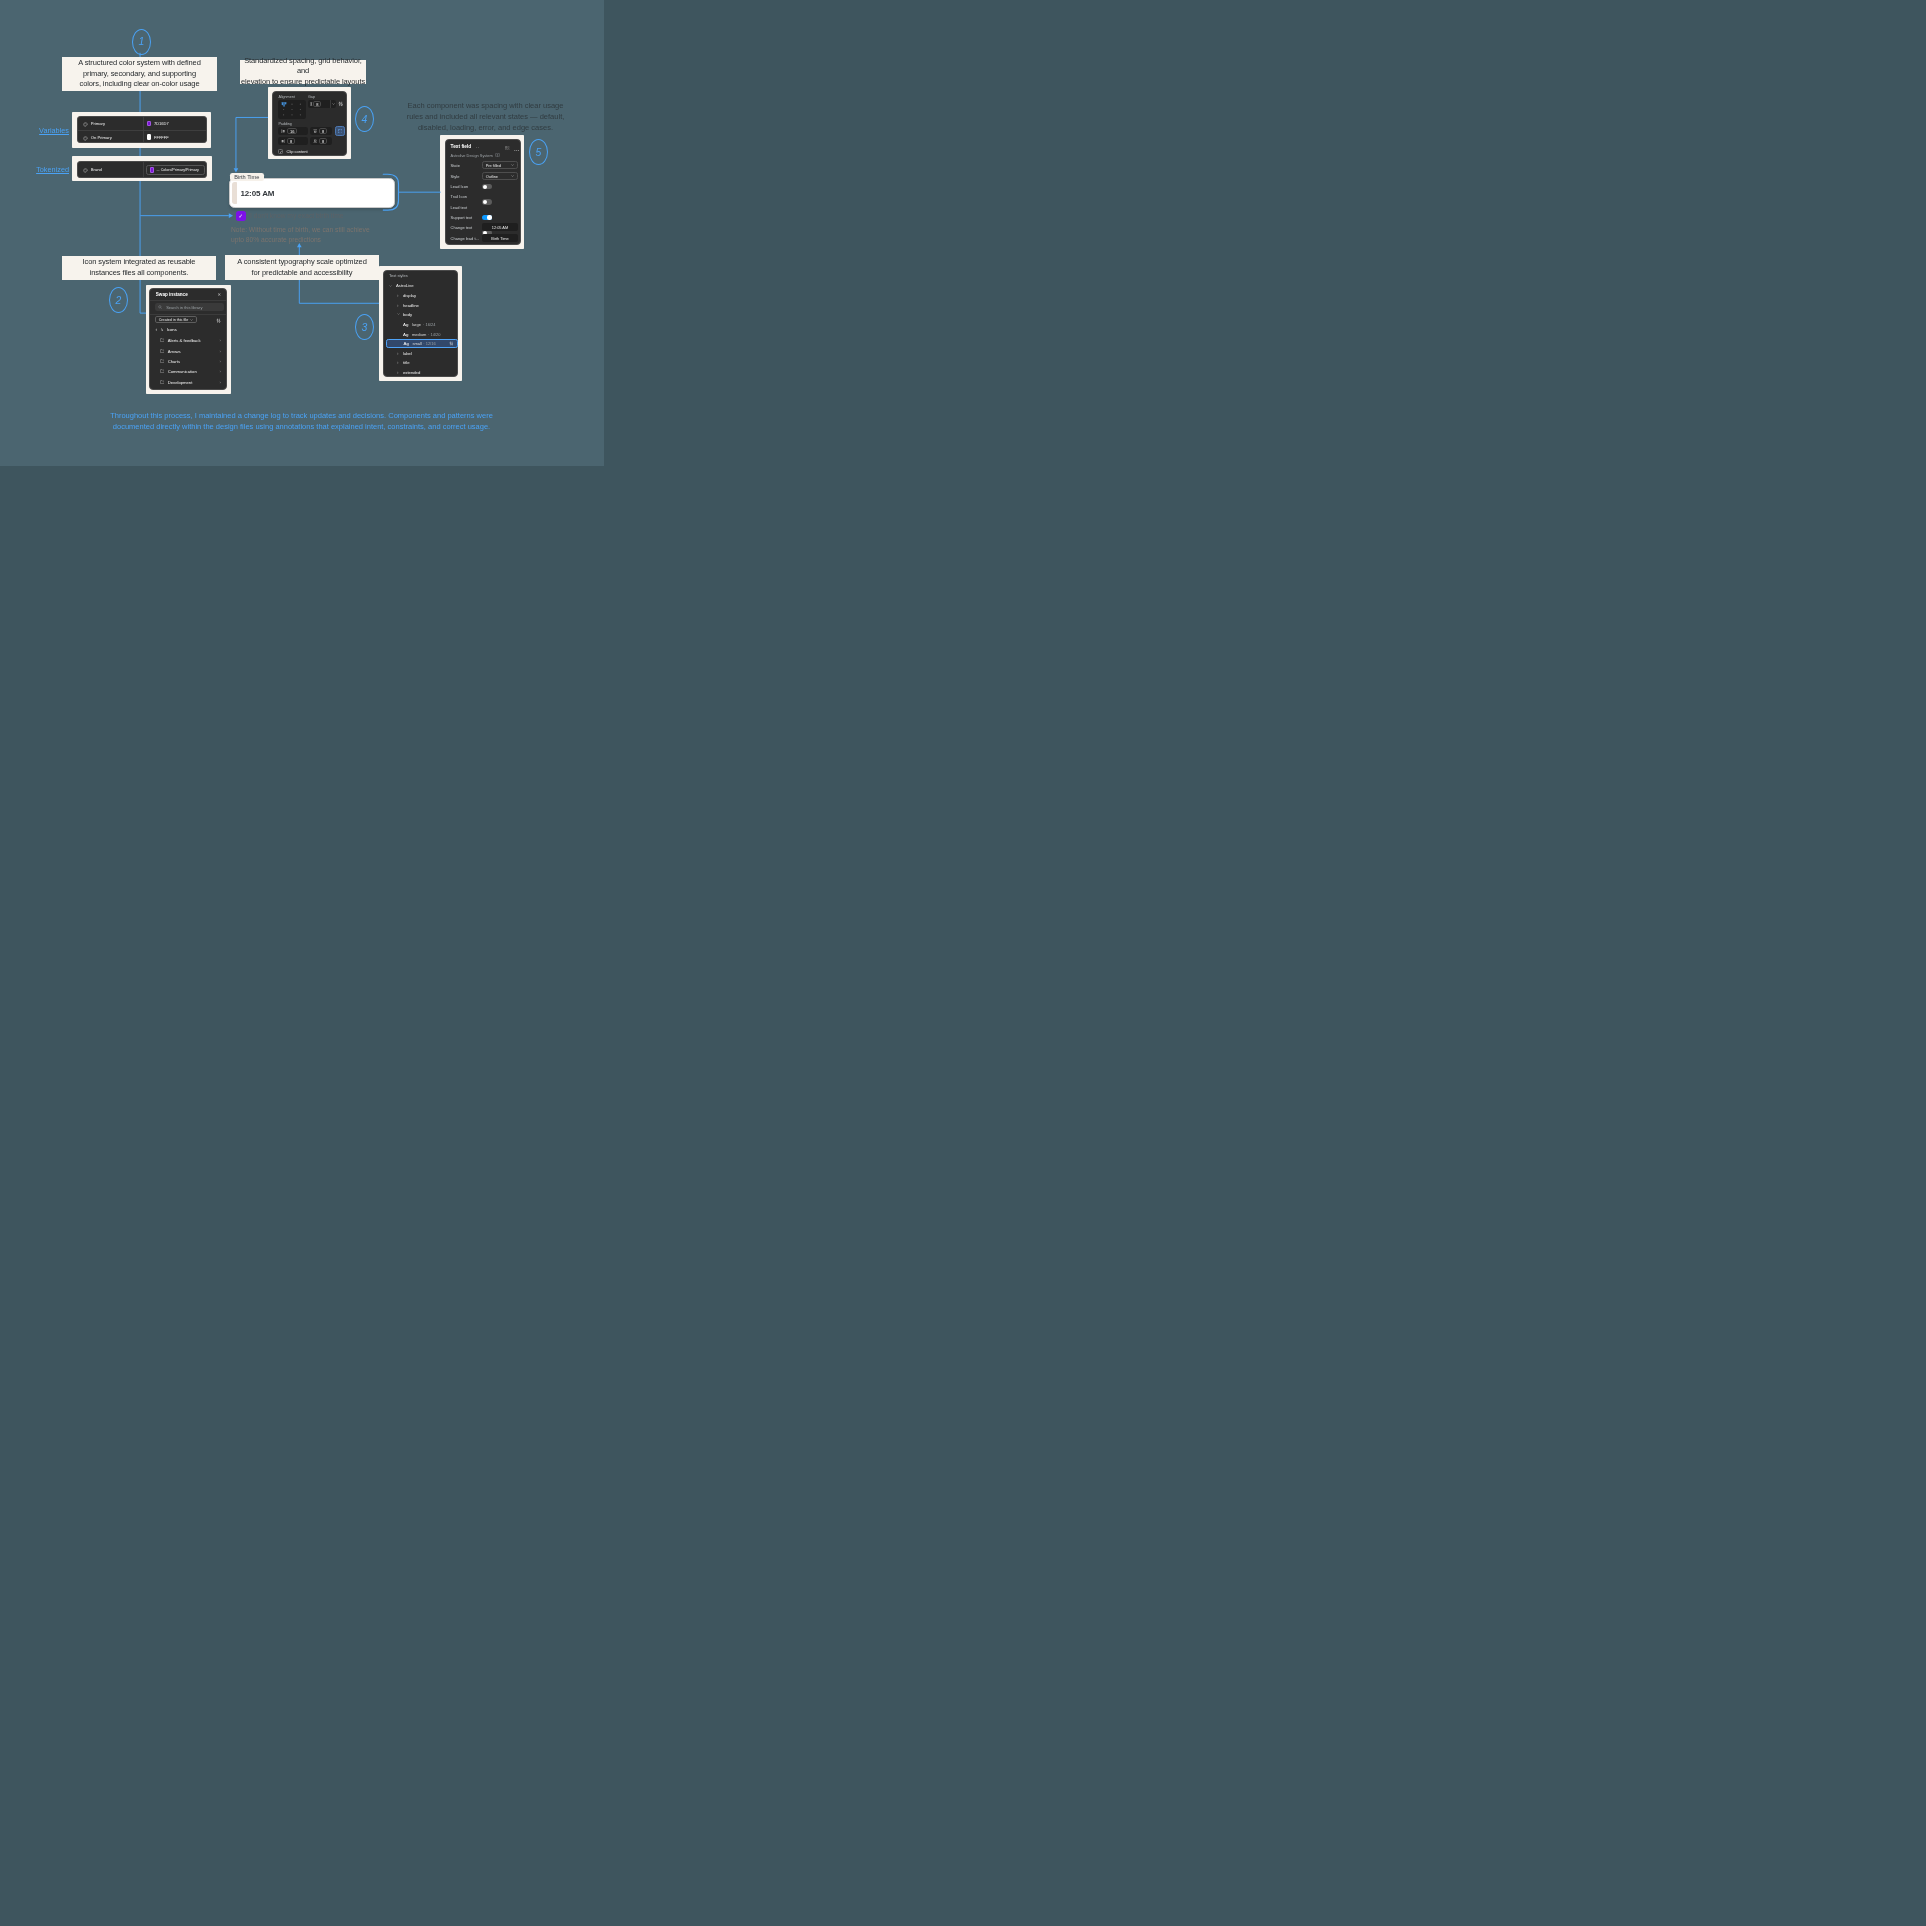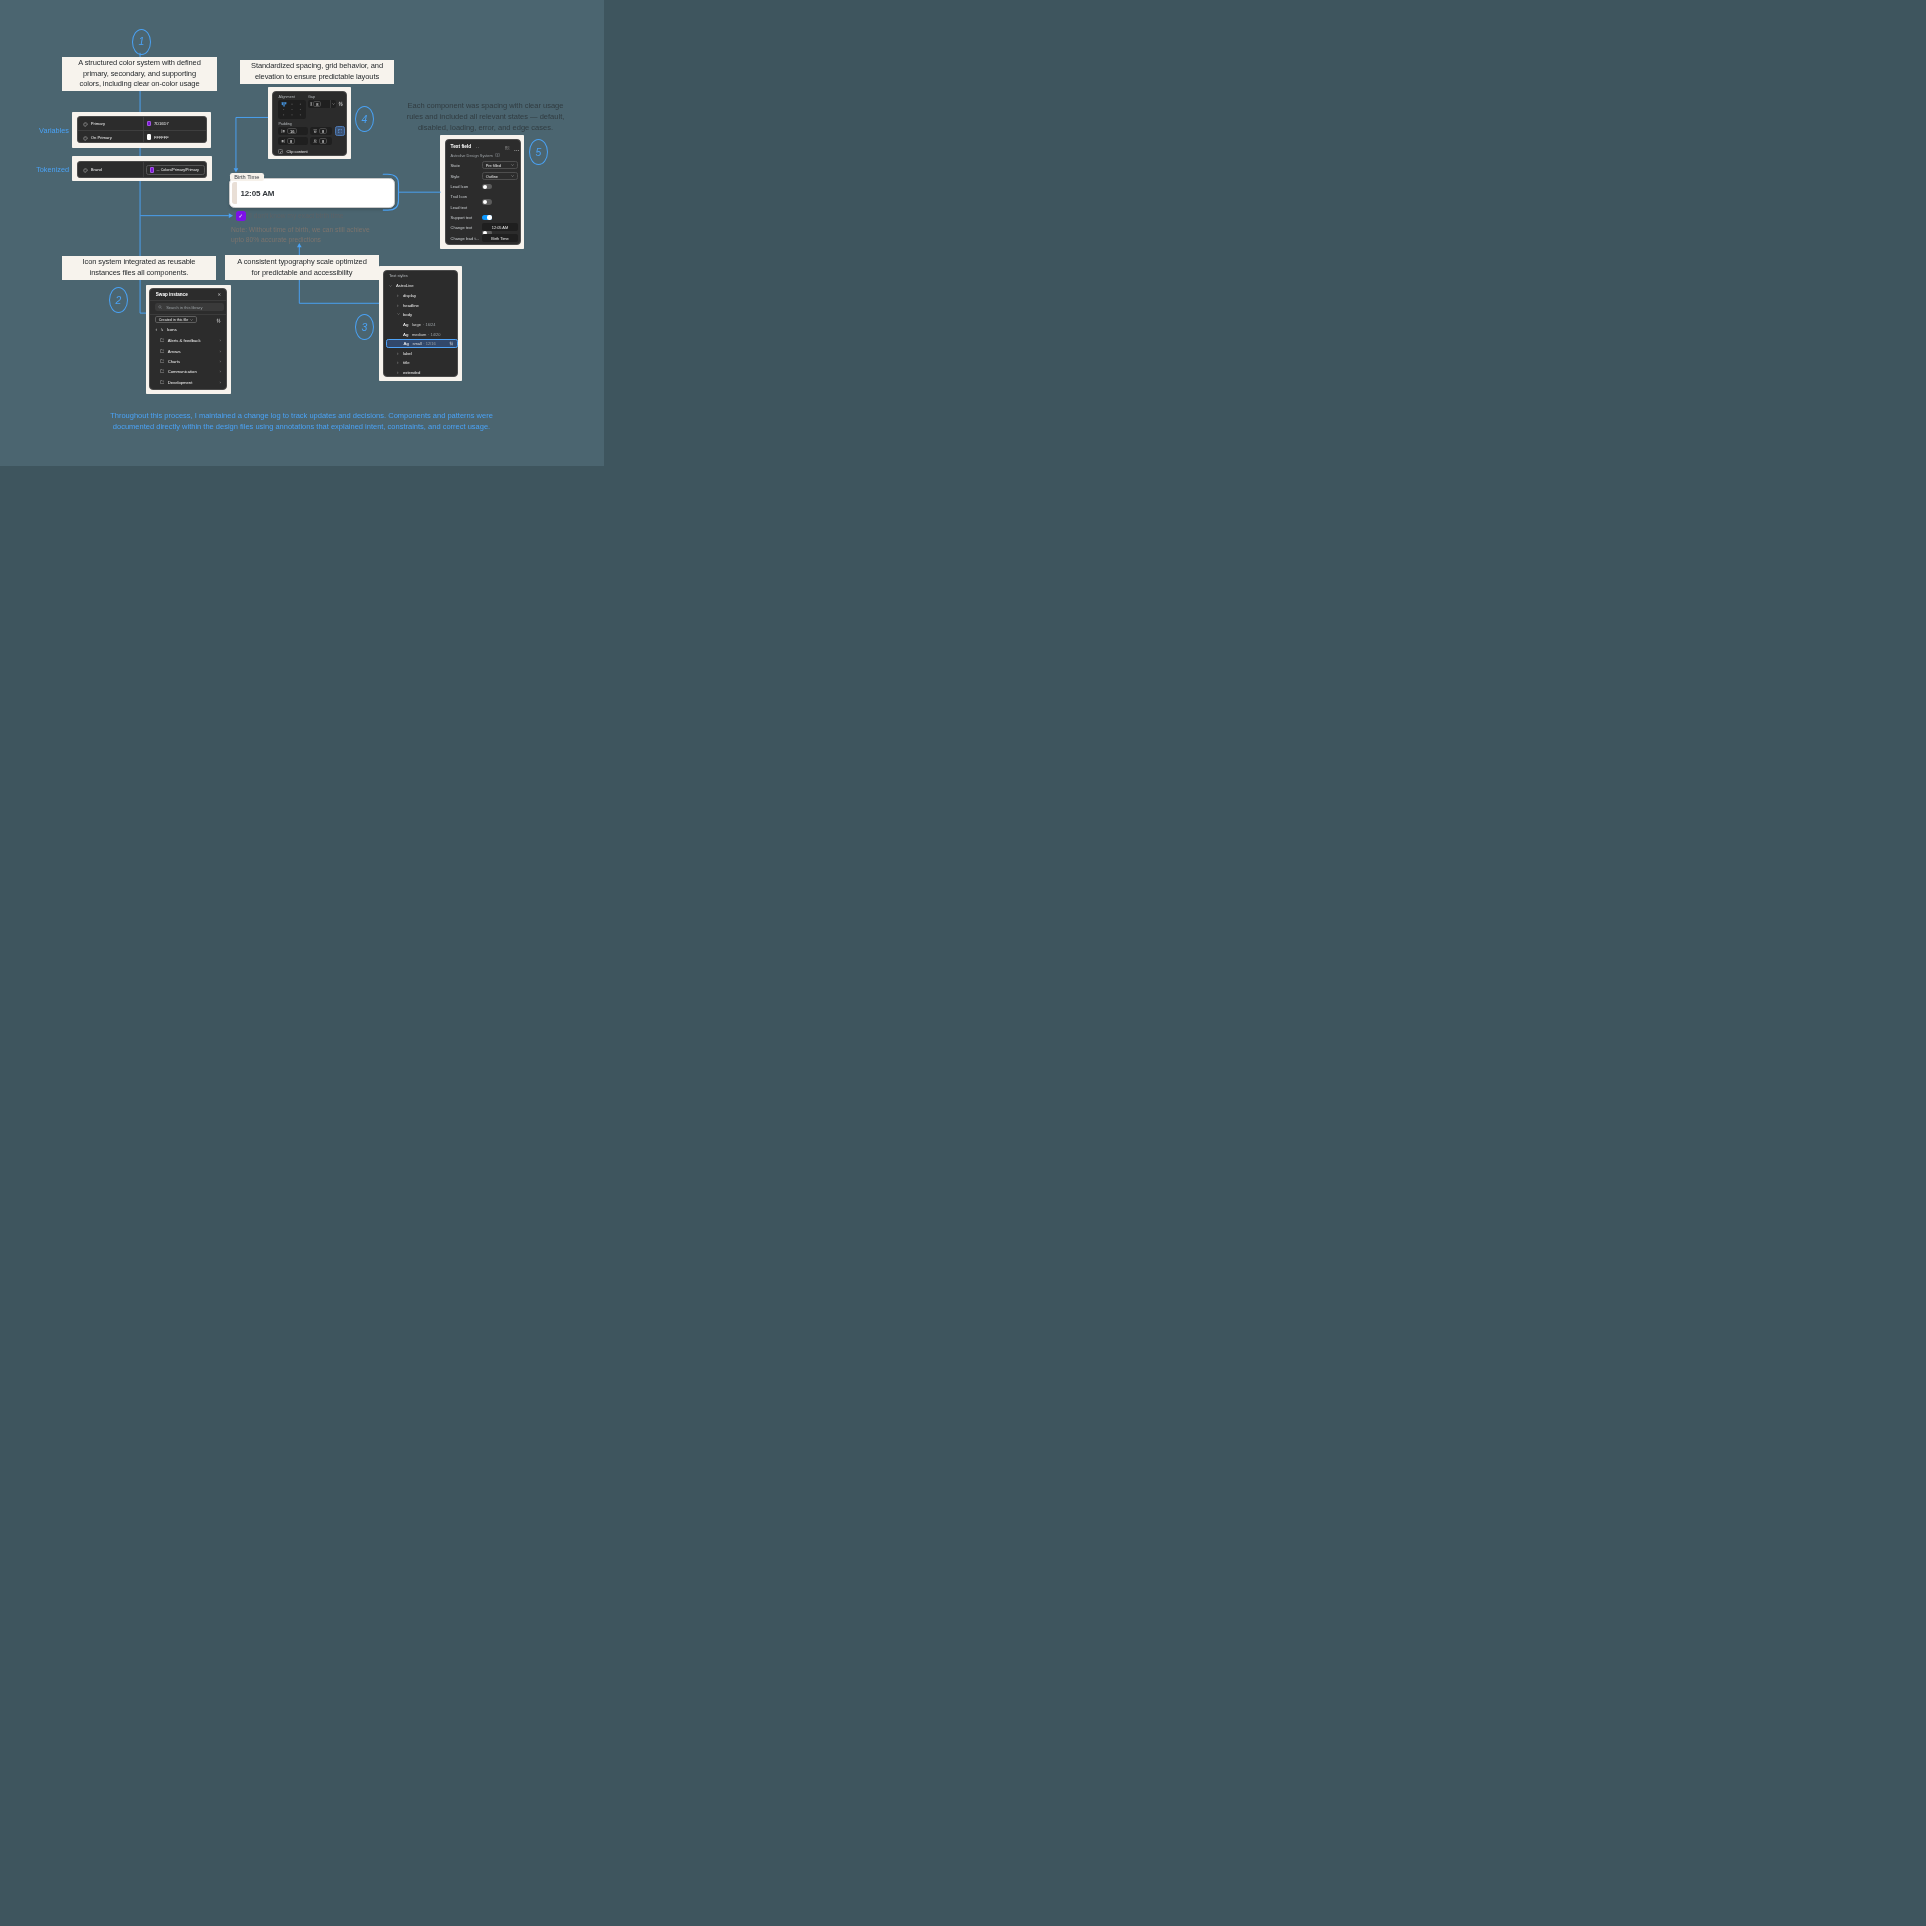--- a/index.html
+++ b/index.html
@@ -8,21 +8,21 @@
   svg.overlay{position:absolute;left:0;top:0;z-index:1;}
   svg.overlay-top{position:absolute;left:0;top:0;z-index:4;}
 
   
   .note-box{position:absolute;z-index:2;background:#f7f3ed;color:#272b2e;font-weight:500;
             display:flex;flex-direction:column;justify-content:center;text-align:center;
             font-size:7.5px;line-height:1.43;letter-spacing:-0.1px;}
   .para{position:absolute;z-index:2;text-align:center;font-weight:500;font-size:7.5px;line-height:1.45;}
   .para-dark{color:#313c41;}
   .para-footer{color:#4aa2f5;}
-  .side-label{position:absolute;z-index:2;color:#4aa2f5;font-size:7.3px;font-weight:500;}
+  .side-label{position:absolute;z-index:2;color:#4aa2f5;font-size:7.3px;font-weight:500;text-decoration:underline;}
 
   
   .num-circle{position:absolute;z-index:3;width:17px;height:24px;border:0.8px solid #4aa2f5;
               border-radius:50%;color:#4aa2f5;font-size:10.4px;font-style:italic;
               display:flex;align-items:center;justify-content:center;}
 
   
   .backing{position:absolute;z-index:2;background:#f7f3ed;border-radius:0.8px;}
   .dkpanel{position:absolute;z-index:2;background:#2c2c2c;border:0.4px solid #4a4a4a;border-radius:3.9px;
            box-sizing:border-box;color:#e8e8e8;}
@@ -128,21 +128,21 @@
     </div>
   <div class="num-circle" style="left:529px;top:139px;">
       <span>5</span>
     </div>
 
   <div class="note-box" style="left:62px;top:57px;width:155px;height:34px;">
     <div>A structured color system with defined</div>
     <div>primary, secondary, and supporting</div>
     <div>colors, including clear on-color usage</div>
   </div>
-  <div class="note-box" style="left:240px;top:60px;width:154px;height:23.5px;">
+  <div class="note-box" style="left:240px;top:60px;width:126px;height:23.5px;">
     <div>Standardized spacing, grid behavior, and</div>
     <div>elevation to ensure predictable layouts</div>
   </div>
   <div class="note-box" style="left:62px;top:256px;width:154px;height:24px;">
     <div>Icon system integrated as reusable</div>
     <div>instances files all components.</div>
   </div>
   <div class="note-box" style="left:225px;top:255px;width:154px;height:25px;">
     <div>A consistent typography scale optimized</div>
     <div>for predictable and accessibility</div>

